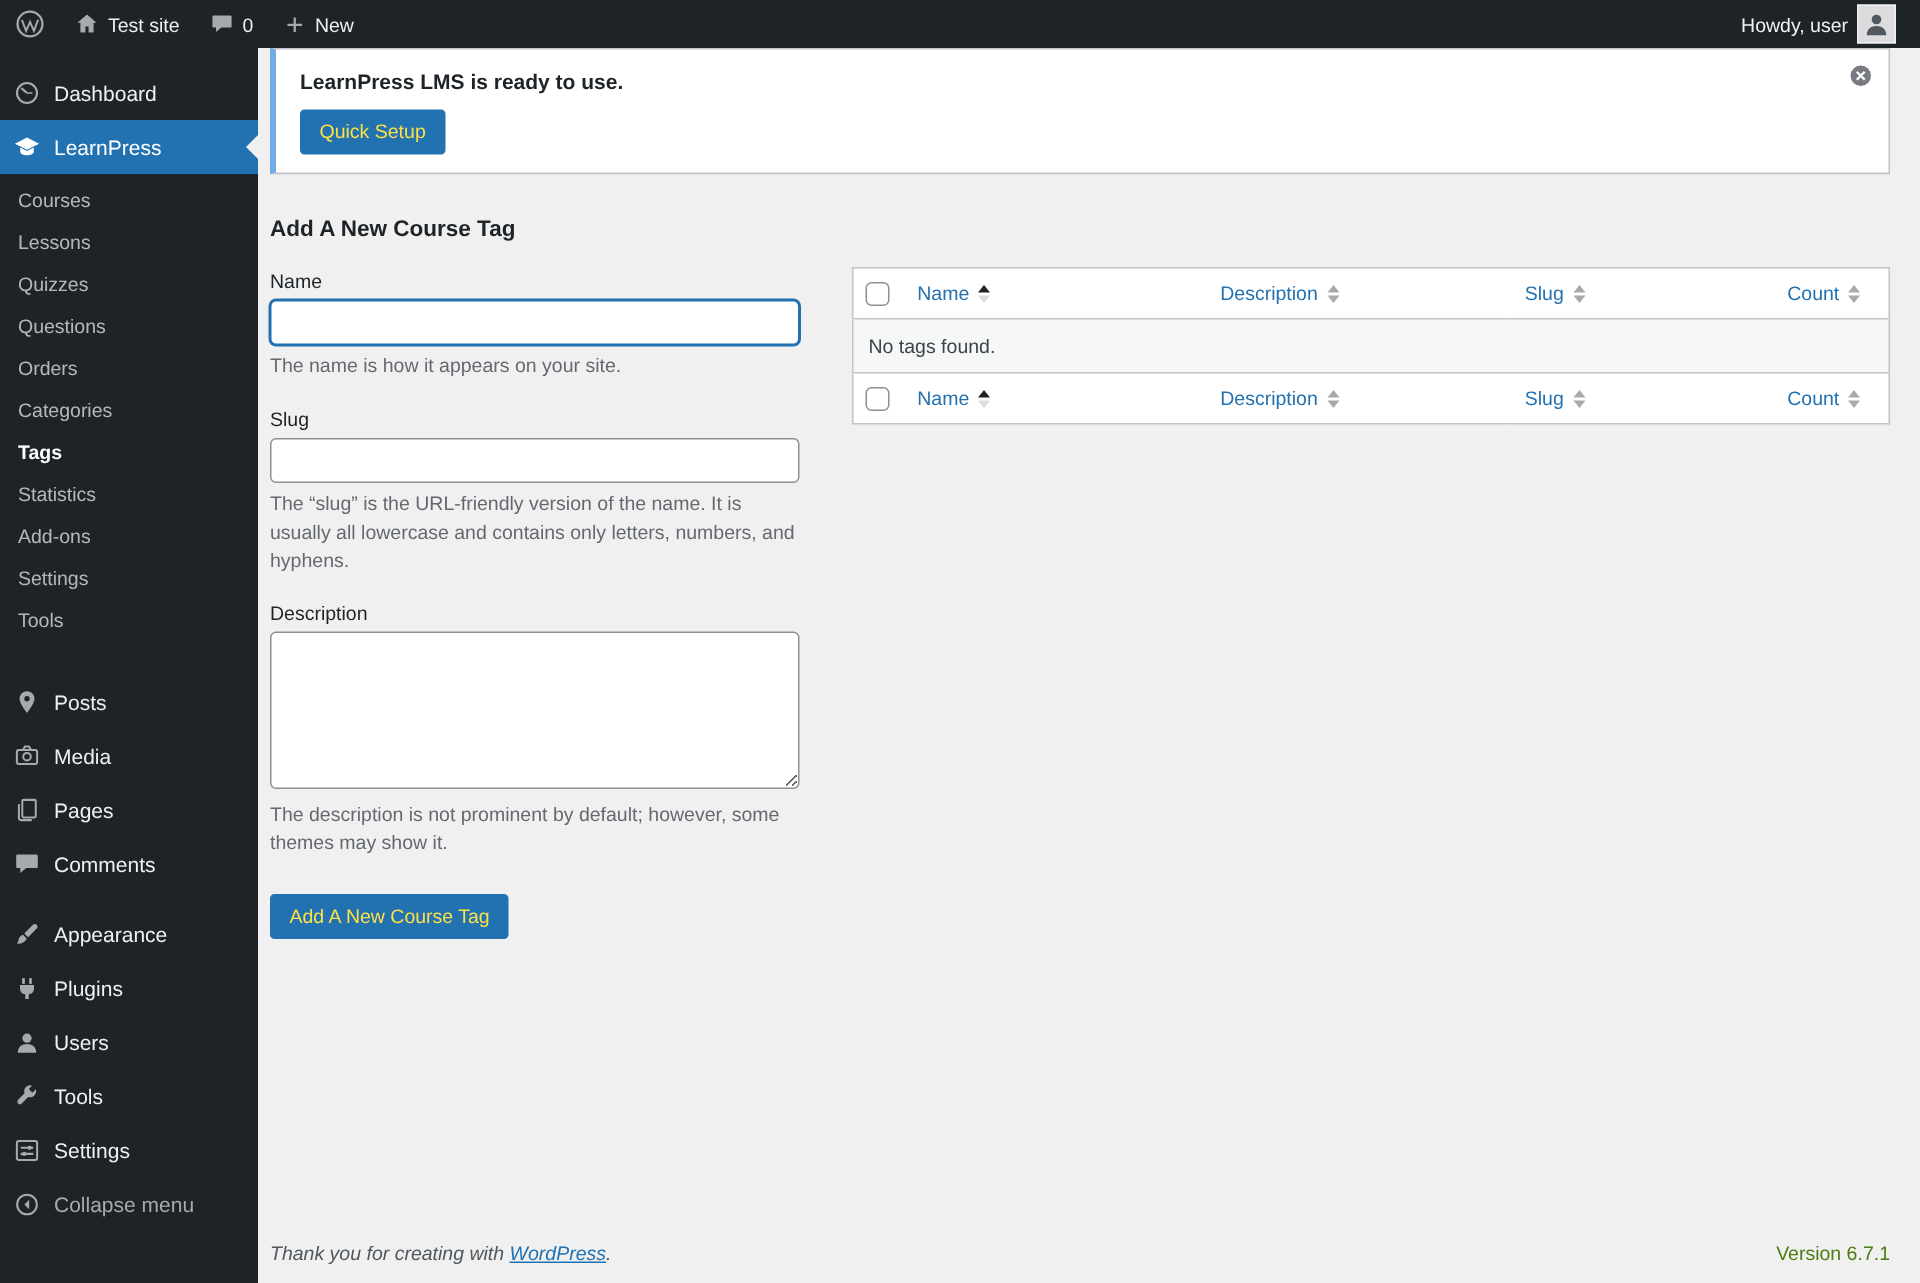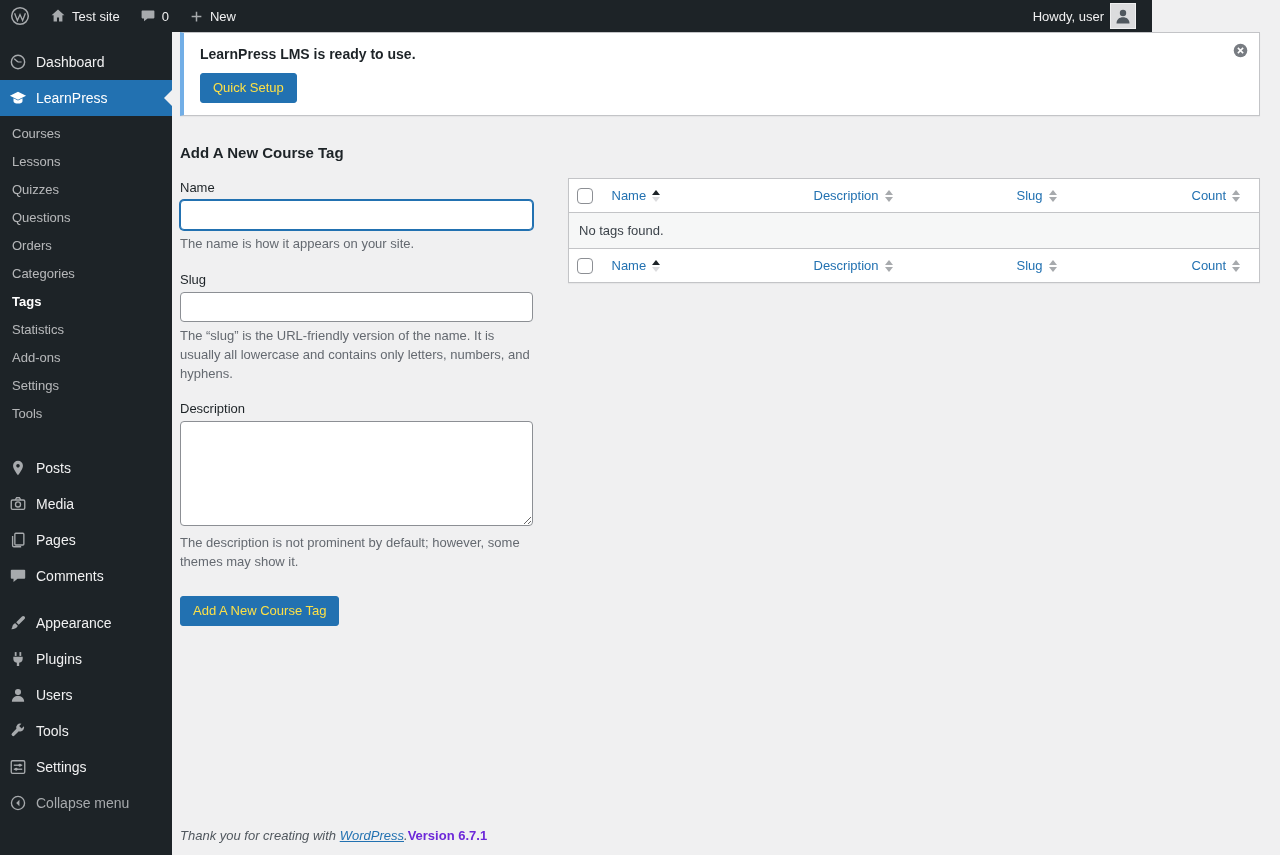--- a/index.html
+++ b/index.html
@@ -6,21 +6,21 @@
   html, body { margin: 0; padding: 0; width: 1280px; height: 855px; overflow: hidden; }
   body {
     font-family: "Liberation Sans", sans-serif;
     font-size: 13px;
     color: #3c434a;
     background: #f0f0f1;
   }
 
   
   .admin-bar {
-    position: fixed; top: 0; left: 0; width: 1152px; height: 32px;
+    position: fixed; top: 0; left: 0; width: 1280px; height: 32px;
     background: #1d2327; color: #f0f0f1;
     display: flex; align-items: center; z-index: 60; font-size: 13px;
   }
   .ab-item { display: flex; align-items: center; gap: 6px; height: 32px; padding: 0 10px; cursor: pointer; white-space: nowrap; }
   .ab-item svg { display: block; color: #a7aaad; }
   .ab-label { color: #f0f0f1; }
   .ab-right { margin-left: auto; display: flex; align-items: center; padding-right: 6px; }
   .avatar { width: 26px; height: 26px; background: #dcdcde; border: 1px solid #f0f0f1; display: flex; align-items: center; justify-content: center; overflow: hidden; }
   .avatar svg { color: #50575e; }
 
@@ -119,25 +119,25 @@
   .sorted .arr.down { border-top-color: #dcdcde; }
   .no-items td { background: #f6f7f7; color: #3c434a; padding: 9px 10px; }
   input[type="checkbox"] {
     appearance: none; -webkit-appearance: none; width: 16px; height: 16px; margin: 0;
     border: 1px solid #8c8f94; border-radius: 4px; background: #fff; cursor: pointer; display: block;
   }
 
   
   .page-footer {
     position: absolute; left: 20px; right: 20px; bottom: 12px;
-    display: flex; align-items: baseline; font-size: 13px;
+    display: flex; justify-content: space-between; align-items: baseline; font-size: 13px;
   }
   .thanks { color: #50575e; font-style: italic; }
   .thanks a { color: #2271b1; text-decoration: underline; cursor: pointer; font-style: italic; }
-  .version { color: #6d28d9; font-weight: bold; }
+  .version { color: #4d7c0f; }
 </style>
 </head>
 <body>
 
 <div class="admin-bar">
   <div class="ab-item">
     <span>
       <svg width="20" height="20" viewBox="0 0 20 20">
           <circle cx="10" cy="10" r="8.3" fill="none" stroke="currentColor" stroke-width="1.5"></circle>
           <path d="M4.6 7.2 L7.4 14.6 L10 8.6 L12.6 14.6 L15.4 7.2" fill="none" stroke="currentColor" stroke-width="1.3"></path>

